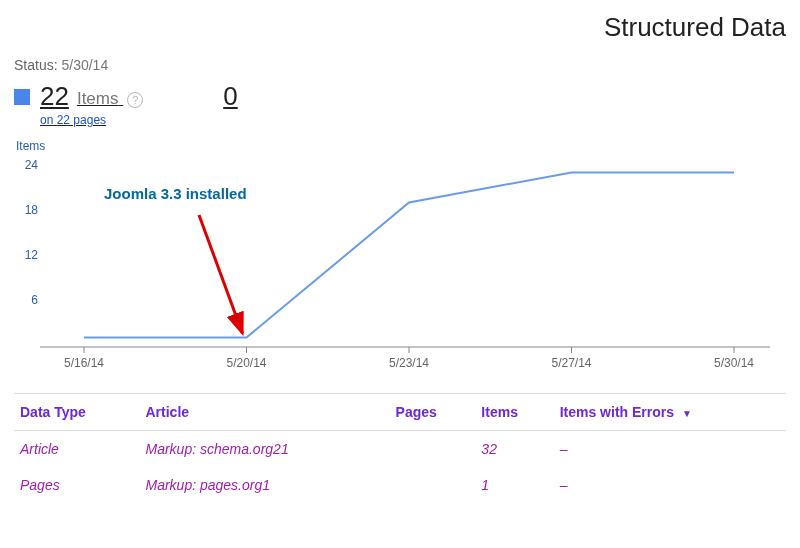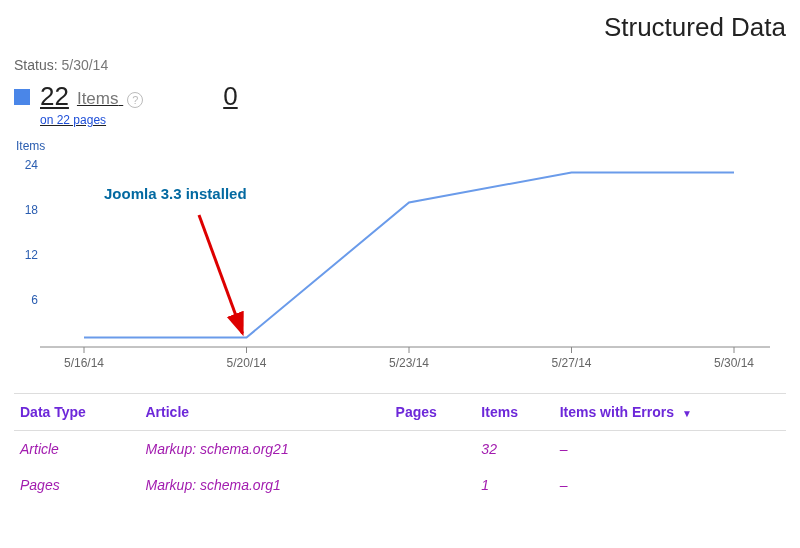--- a/index.html
+++ b/index.html
@@ -109,21 +109,21 @@
   <tbody id="tbody">
         <tr>
           <td>Article</td>
           <td>Markup: schema.org21</td>
           <td></td>
           <td>32</td>
           <td>–</td>
         </tr>
         <tr>
           <td>Pages</td>
-          <td>Markup: schema.org1</td>
+          <td>Markup: pages.org1</td>
           <td></td>
           <td>1</td>
           <td>–</td>
         </tr>
       </tbody>
 </table>
 
 </div>
 
 </body></html>

